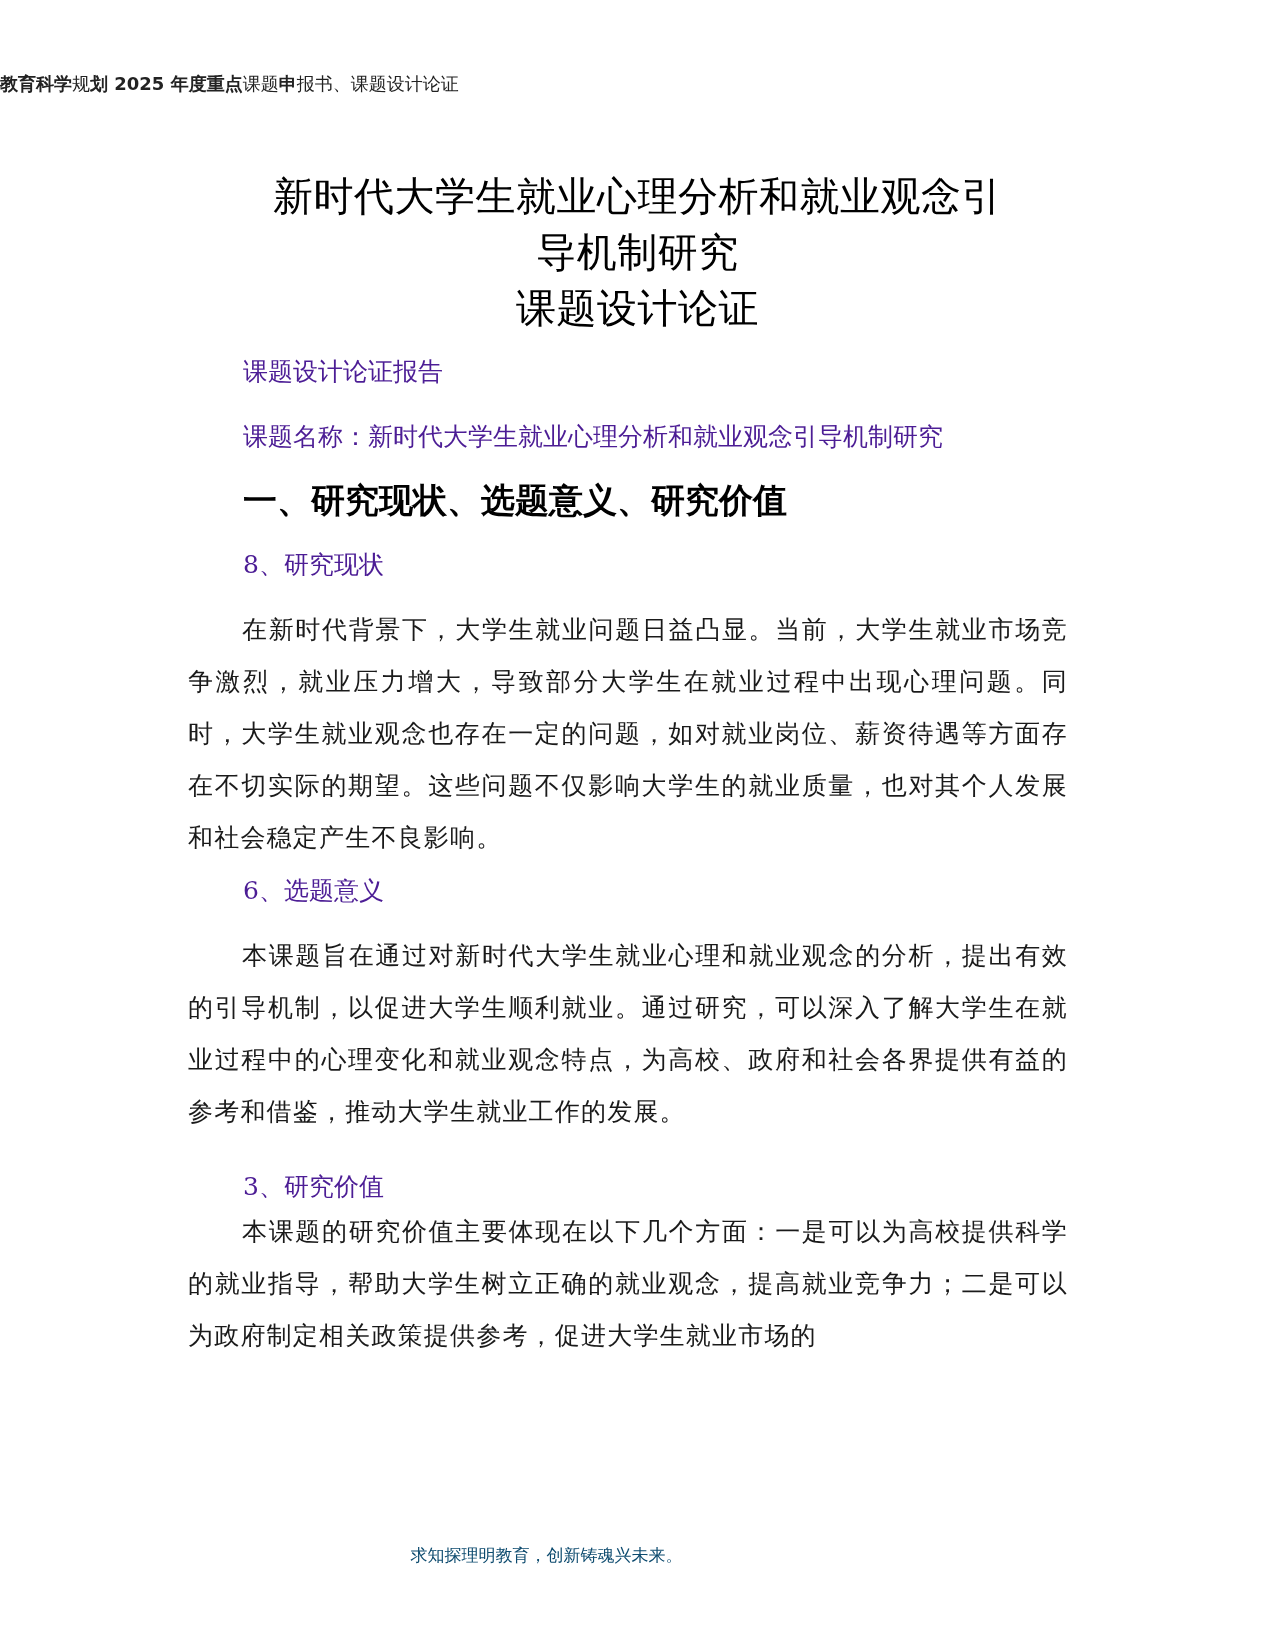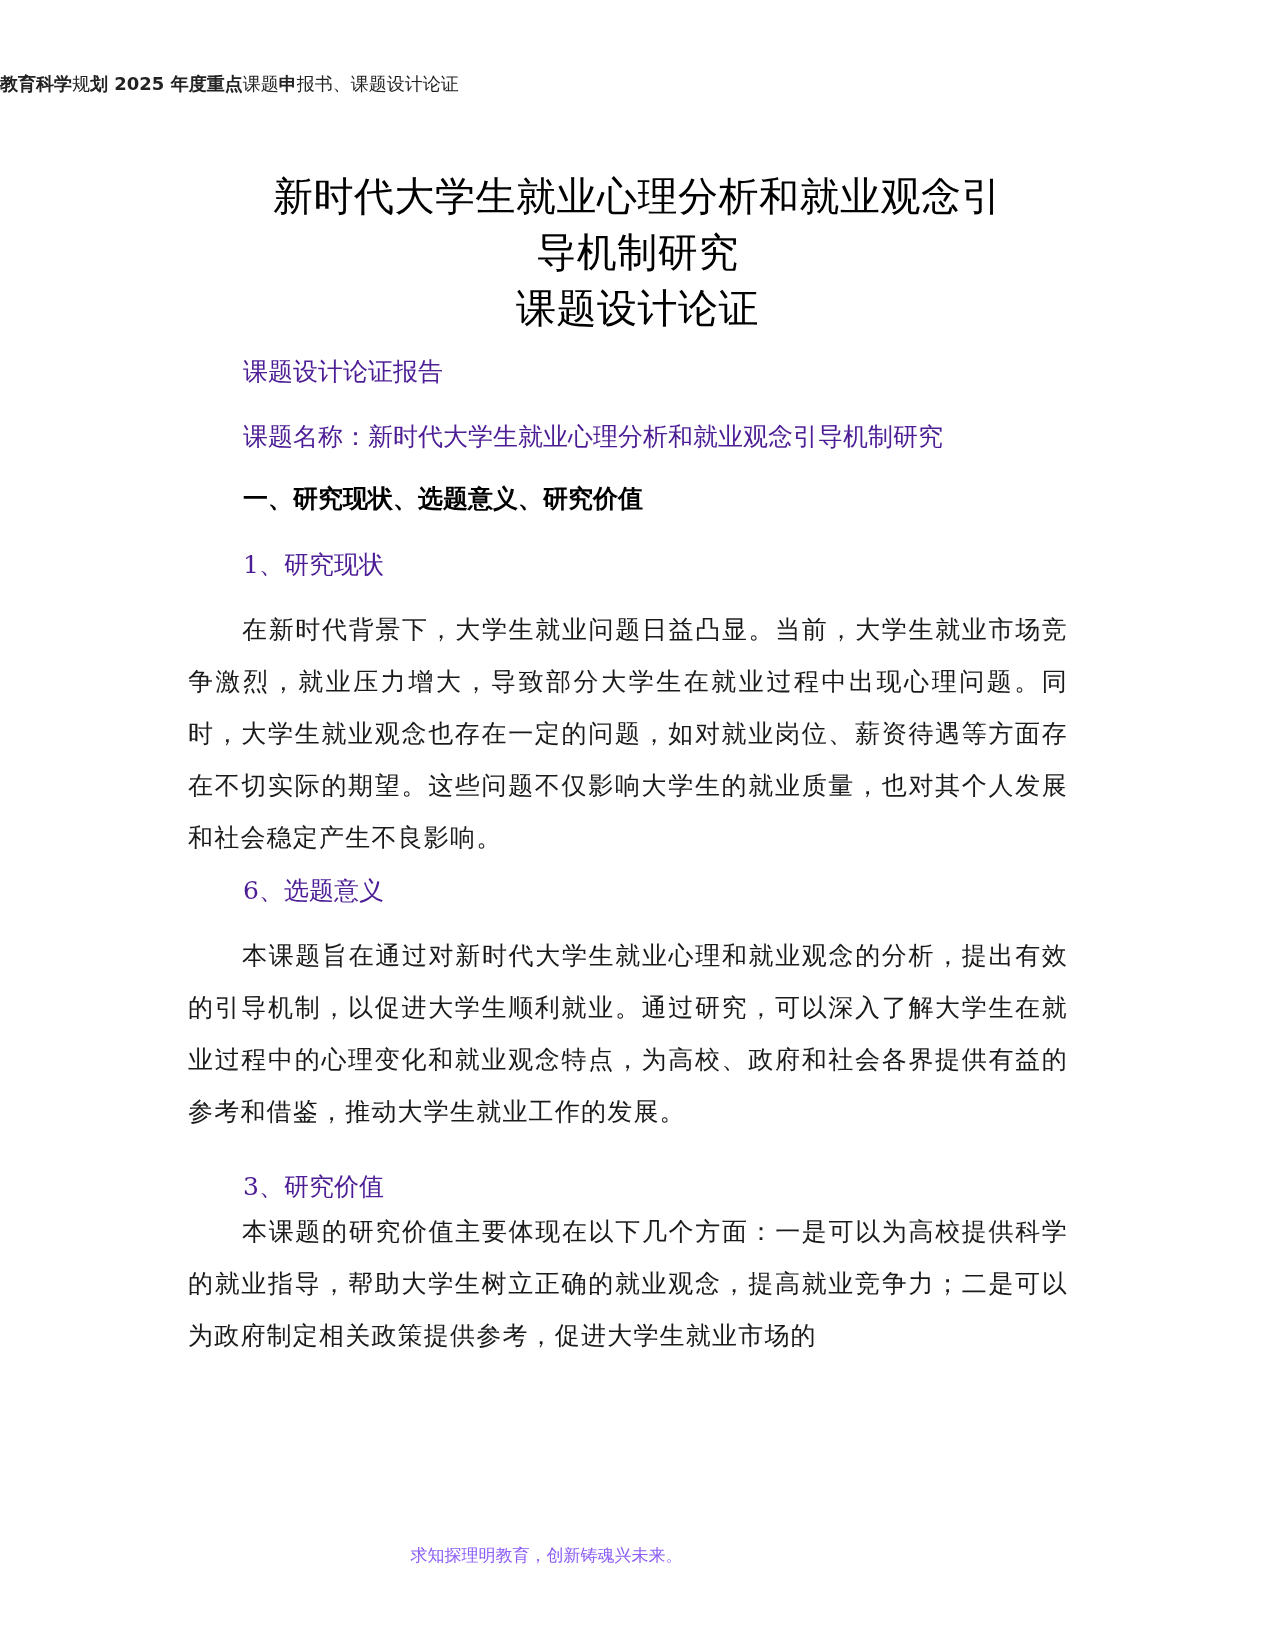--- a/index.html
+++ b/index.html
@@ -56,37 +56,37 @@
       position: absolute;
       left: 243px;
       font-size: 25px;
       line-height: 34px;
       color: #4c1d95;
       white-space: nowrap;
     }
     .section-heading {
       position: absolute;
       left: 243px;
-      font-size: 25px;
+      font-size: 34px;
       line-height: 34px;
       font-weight: bold;
-      font-family: Liberation Mono, monospace;
+      font-family: Liberation Serif, serif;
       color: #000;
       white-space: nowrap;
     }
     .page-footer {
       position: absolute;
       top: 1543px;
       left: 0;
       width: 1093px;
       text-align: center;
       font-size: 17px;
       line-height: 24px;
       font-family: "DejaVu Sans", "Liberation Sans", sans-serif;
-      color: #8b5cf6;
+      color: #0c4a6e;
     }
   </style>
 </head>
 <body>
 
 <div class="page-header">
   <span class="hb">教育科学</span><span>规</span><span class="hb">划 2025 年度重点</span><span>课题</span><span class="hb">申</span><span>报书、课题设计论证</span>
 </div>
 
 <div class="title-block">
@@ -94,21 +94,21 @@
   <span class="tline">导机制研究</span>
   <span class="tline">课题设计论证</span>
 </div>
 
 <div class="line-item" style="top:355px;">课题设计论证报告</div>
 
 <div class="line-item" style="top:420px;">课题名称：新时代大学生就业心理分析和就业观念引导机制研究</div>
 
 <div class="section-heading" style="top:484px;">一、研究现状、选题意义、研究价值</div>
 
-<div class="line-item" style="top:548px;">1、研究现状</div>
+<div class="line-item" style="top:548px;">8、研究现状</div>
 
 <div class="para" style="top:604px;">在新时代背景下，大学生就业问题日益凸显。当前，大学生就业市场竞争激烈，就业压力增大，导致部分大学生在就业过程中出现心理问题。同时，大学生就业观念也存在一定的问题，如对就业岗位、薪资待遇等方面存在不切实际的期望。这些问题不仅影响大学生的就业质量，也对其个人发展和社会稳定产生不良影响。</div>
 
 <div class="line-item" style="top:874px;">6、选题意义</div>
 
 <div class="para" style="top:930px;">本课题旨在通过对新时代大学生就业心理和就业观念的分析，提出有效的引导机制，以促进大学生顺利就业。通过研究，可以深入了解大学生在就业过程中的心理变化和就业观念特点，为高校、政府和社会各界提供有益的参考和借鉴，推动大学生就业工作的发展。</div>
 
 <div class="line-item" style="top:1150px;margin-top:20px;">3、研究价值</div>
 
 <div class="para" style="top:1206px;">本课题的研究价值主要体现在以下几个方面：一是可以为高校提供科学的就业指导，帮助大学生树立正确的就业观念，提高就业竞争力；二是可以为政府制定相关政策提供参考，促进大学生就业市场的</div>

